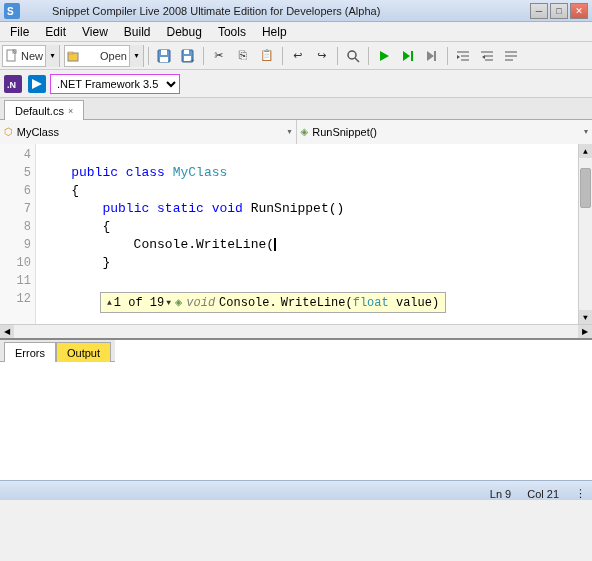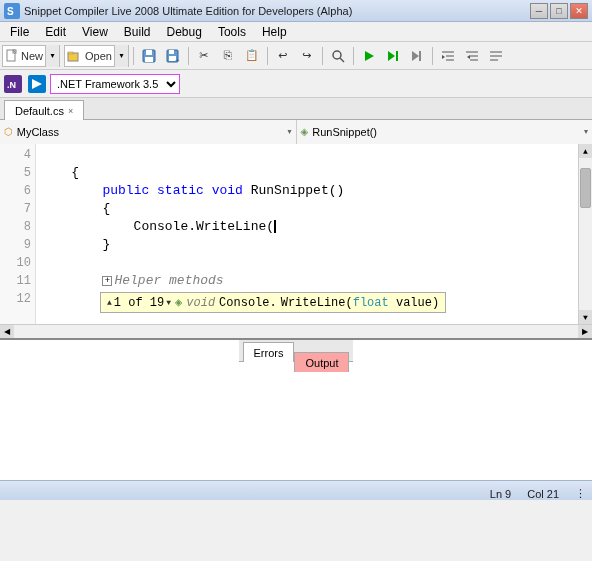--- a/index.html
+++ b/index.html
@@ -24,20 +24,21 @@
     }
     .title-bar-icon {
       width: 16px;
       height: 16px;
       margin-right: 4px;
     }
     .title-bar-text {
       flex: 1;
       font-size: 11px;
       color: #1a1a1a;
+      margin-left: 28px;
     }
     .title-bar-buttons {
       display: flex;
       gap: 2px;
     }
     .title-btn {
       width: 18px;
       height: 16px;
       border: 1px solid #888;
       background: linear-gradient(to bottom, #e0e0e0, #c8c8c8);
@@ -363,24 +364,23 @@
     .hscroll-track {
       flex: 1;
       height: 14px;
       position: relative;
     }
 
     
     .bottom-panel {
       flex: 1;
       display: flex;
-      flex-direction: column;
+      flex-direction: row;
       background: white;
       min-height: 140px;
-      align-items: center;
     }
     .bottom-tabs {
       height: 22px;
       display: flex;
       align-items: flex-end;
       background: #e8e8e8;
       border-bottom: 1px solid #aaa;
       padding: 0 4px;
     }
     .bottom-tab {
@@ -390,22 +390,22 @@
       border-bottom: none;
       background: white;
       font-size: 11px;
       display: flex;
       align-items: center;
       cursor: pointer;
       position: relative;
       top: 1px;
     }
     .bottom-tab-inactive {
-      background: #fca5a5;
-      top: 11px;
+      background: #fde047;
+      top: 1px;
     }
     .errors-header {
       display: flex;
       border-bottom: 1px solid #ddd;
       background: #f5f5f5;
       padding: 3px 8px;
       font-size: 11px;
       color: #333;
     }
     .err-col-desc { flex: 1; }
@@ -486,21 +486,21 @@
         <rect x="2" y="1" width="8" height="11" fill="white" stroke="#888" stroke-width="1"></rect>
         <rect x="8" y="1" width="3" height="3" fill="#d4e8ff" stroke="#888" stroke-width="1"></rect>
         <line x1="8" y1="1" x2="11" y2="4" stroke="#888" stroke-width="1"></line>
       </svg>
       <span>New</span>
     </div>
     <div class="toolbar-dropdown-arrow">▾</div>
   </div>
 
   <div class="toolbar-open-group" style="margin-left:2px;">
-    <div class="toolbar-btn" style="border:none; gap:4px;">
+    <div class="toolbar-btn" style="border:none; gap:19px;">
       <svg width="14" height="14" viewBox="0 0 14 14">
         <rect x="1" y="4" width="10" height="8" fill="#f5c842" stroke="#888" stroke-width="1"></rect>
         <rect x="1" y="3" width="5" height="2" fill="#f5c842" stroke="#888" stroke-width="0.5"></rect>
       </svg>
       <span>Open</span>
     </div>
     <div class="toolbar-dropdown-arrow">▾</div>
   </div>
   <div class="toolbar-separator"></div>
 
@@ -620,20 +620,21 @@
       <div class="line-num">6</div>
       <div class="line-num">7</div>
       <div class="line-num">8</div>
       <div class="line-num">9</div>
       <div class="line-num">10</div>
       <div class="line-num">11</div>
       <div class="line-num">12</div>
     </div>
     <div class="code-content">
       <div class="code-line">&nbsp;</div>
+      <div class="code-line">&nbsp;&nbsp;&nbsp;&nbsp;<span class="kw">public</span> <span class="kw">class</span> <span class="cl">MyClass</span></div>
       <div class="code-line">&nbsp;&nbsp;&nbsp;&nbsp;{</div>
       <div class="code-line">&nbsp;&nbsp;&nbsp;&nbsp;&nbsp;&nbsp;&nbsp;&nbsp;<span class="kw">public</span> <span class="kw">static</span> <span class="kw">void</span> RunSnippet()</div>
       <div class="code-line">&nbsp;&nbsp;&nbsp;&nbsp;&nbsp;&nbsp;&nbsp;&nbsp;{</div>
       <div class="code-line">&nbsp;&nbsp;&nbsp;&nbsp;&nbsp;&nbsp;&nbsp;&nbsp;&nbsp;&nbsp;&nbsp;&nbsp;Console.WriteLine(<span class="cursor"></span></div>
       <div class="code-line">&nbsp;&nbsp;&nbsp;&nbsp;&nbsp;&nbsp;&nbsp;&nbsp;}</div>
       <div class="code-line">&nbsp;</div>
       <div class="code-line">&nbsp;&nbsp;&nbsp;&nbsp;&nbsp;&nbsp;&nbsp;&nbsp;<span class="expand-icon">+</span><span style="color:#808080;font-style:italic;">Helper methods</span></div>
     </div>
 
     <div class="autocomplete-tooltip">

